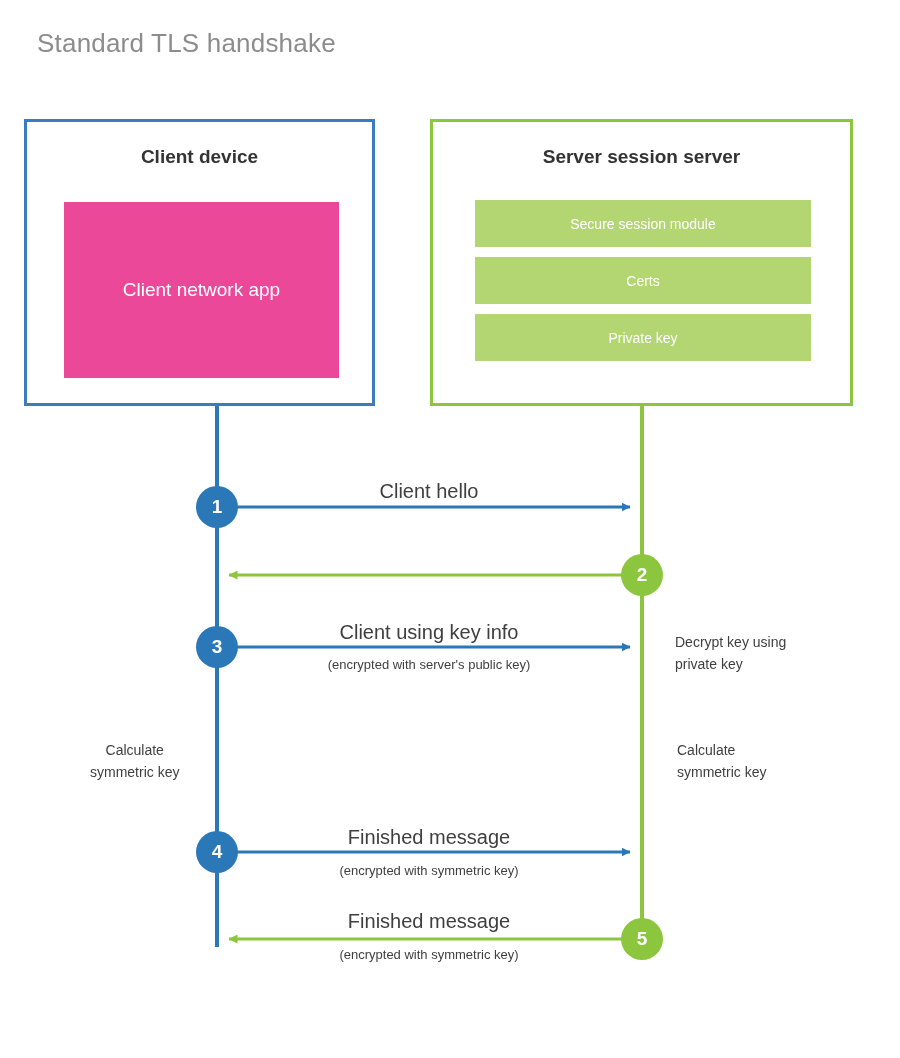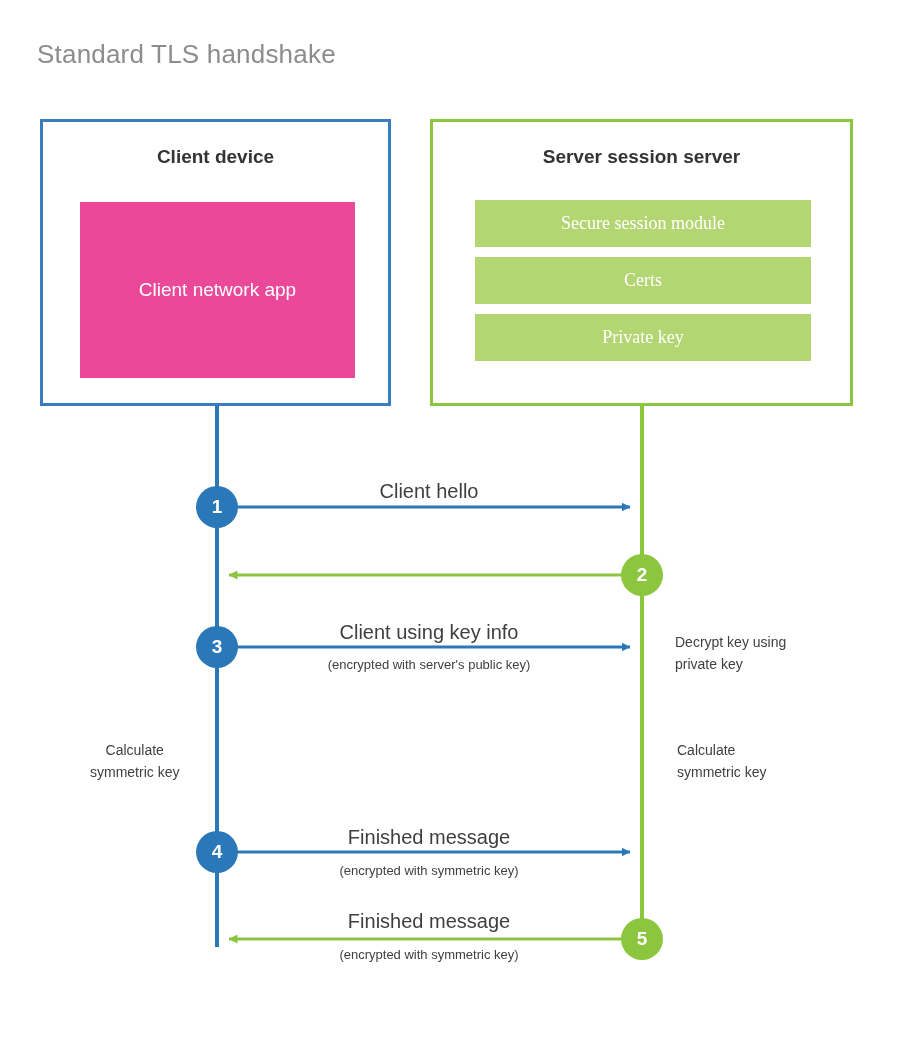--- a/index.html
+++ b/index.html
@@ -9,26 +9,25 @@
     -webkit-font-smoothing:antialiased;
   }
   .diagram{position:absolute;inset:0;}
   svg.canvas{position:absolute;left:0;top:0;width:900px;height:1058px;}
 
   
   .title{
     position:absolute;left:37px;top:28px;
     font-size:26px;font-weight:400;color:#8c8c8c;letter-spacing:.2px;
     white-space:nowrap;
-    margin-top:11px;
   }
 
   
   .party-box{position:absolute;background:#ffffff;box-sizing:border-box;}
-  .client-box{left:40px;top:119px;width:351px;height:287px;border:3px solid #3a7cbe;}
+  .client-box{left:24px;top:119px;width:351px;height:287px;border:3px solid #3a7cbe;}
   .server-box{left:430px;top:119px;width:423px;height:287px;border:3px solid #8cc63e;}
 
   .party-title{
     position:absolute;left:0;right:0;top:24px;text-align:center;
     font-size:19px;font-weight:700;color:#333333;
   }
 
   .client-app{
     position:absolute;left:37px;top:80px;width:275px;height:176px;
     background:#ec4899;color:#ffffff;
@@ -37,21 +36,21 @@
     box-sizing:border-box;padding:0 14px;
   }
 
   .server-items{
     position:absolute;left:42px;top:78px;width:336px;
     display:flex;flex-direction:column;gap:10px;
   }
   .server-item{
     height:47px;background:#b3d673;color:#ffffff;
     display:flex;align-items:center;justify-content:center;
-    font-size:18px;font-weight:400;font-family:Liberation Serif, serif;
+    font-size:14px;font-weight:400;
   }
 
   
   .lbl{position:absolute;color:#3f3f3f;white-space:nowrap;}
   .lbl-main{font-size:20px;transform:translateX(-50%);}
   .lbl-sub{font-size:13px;transform:translateX(-50%);}
   .lbl-side{font-size:14px;line-height:22px;white-space:pre-line;}
 
   
   .step{

